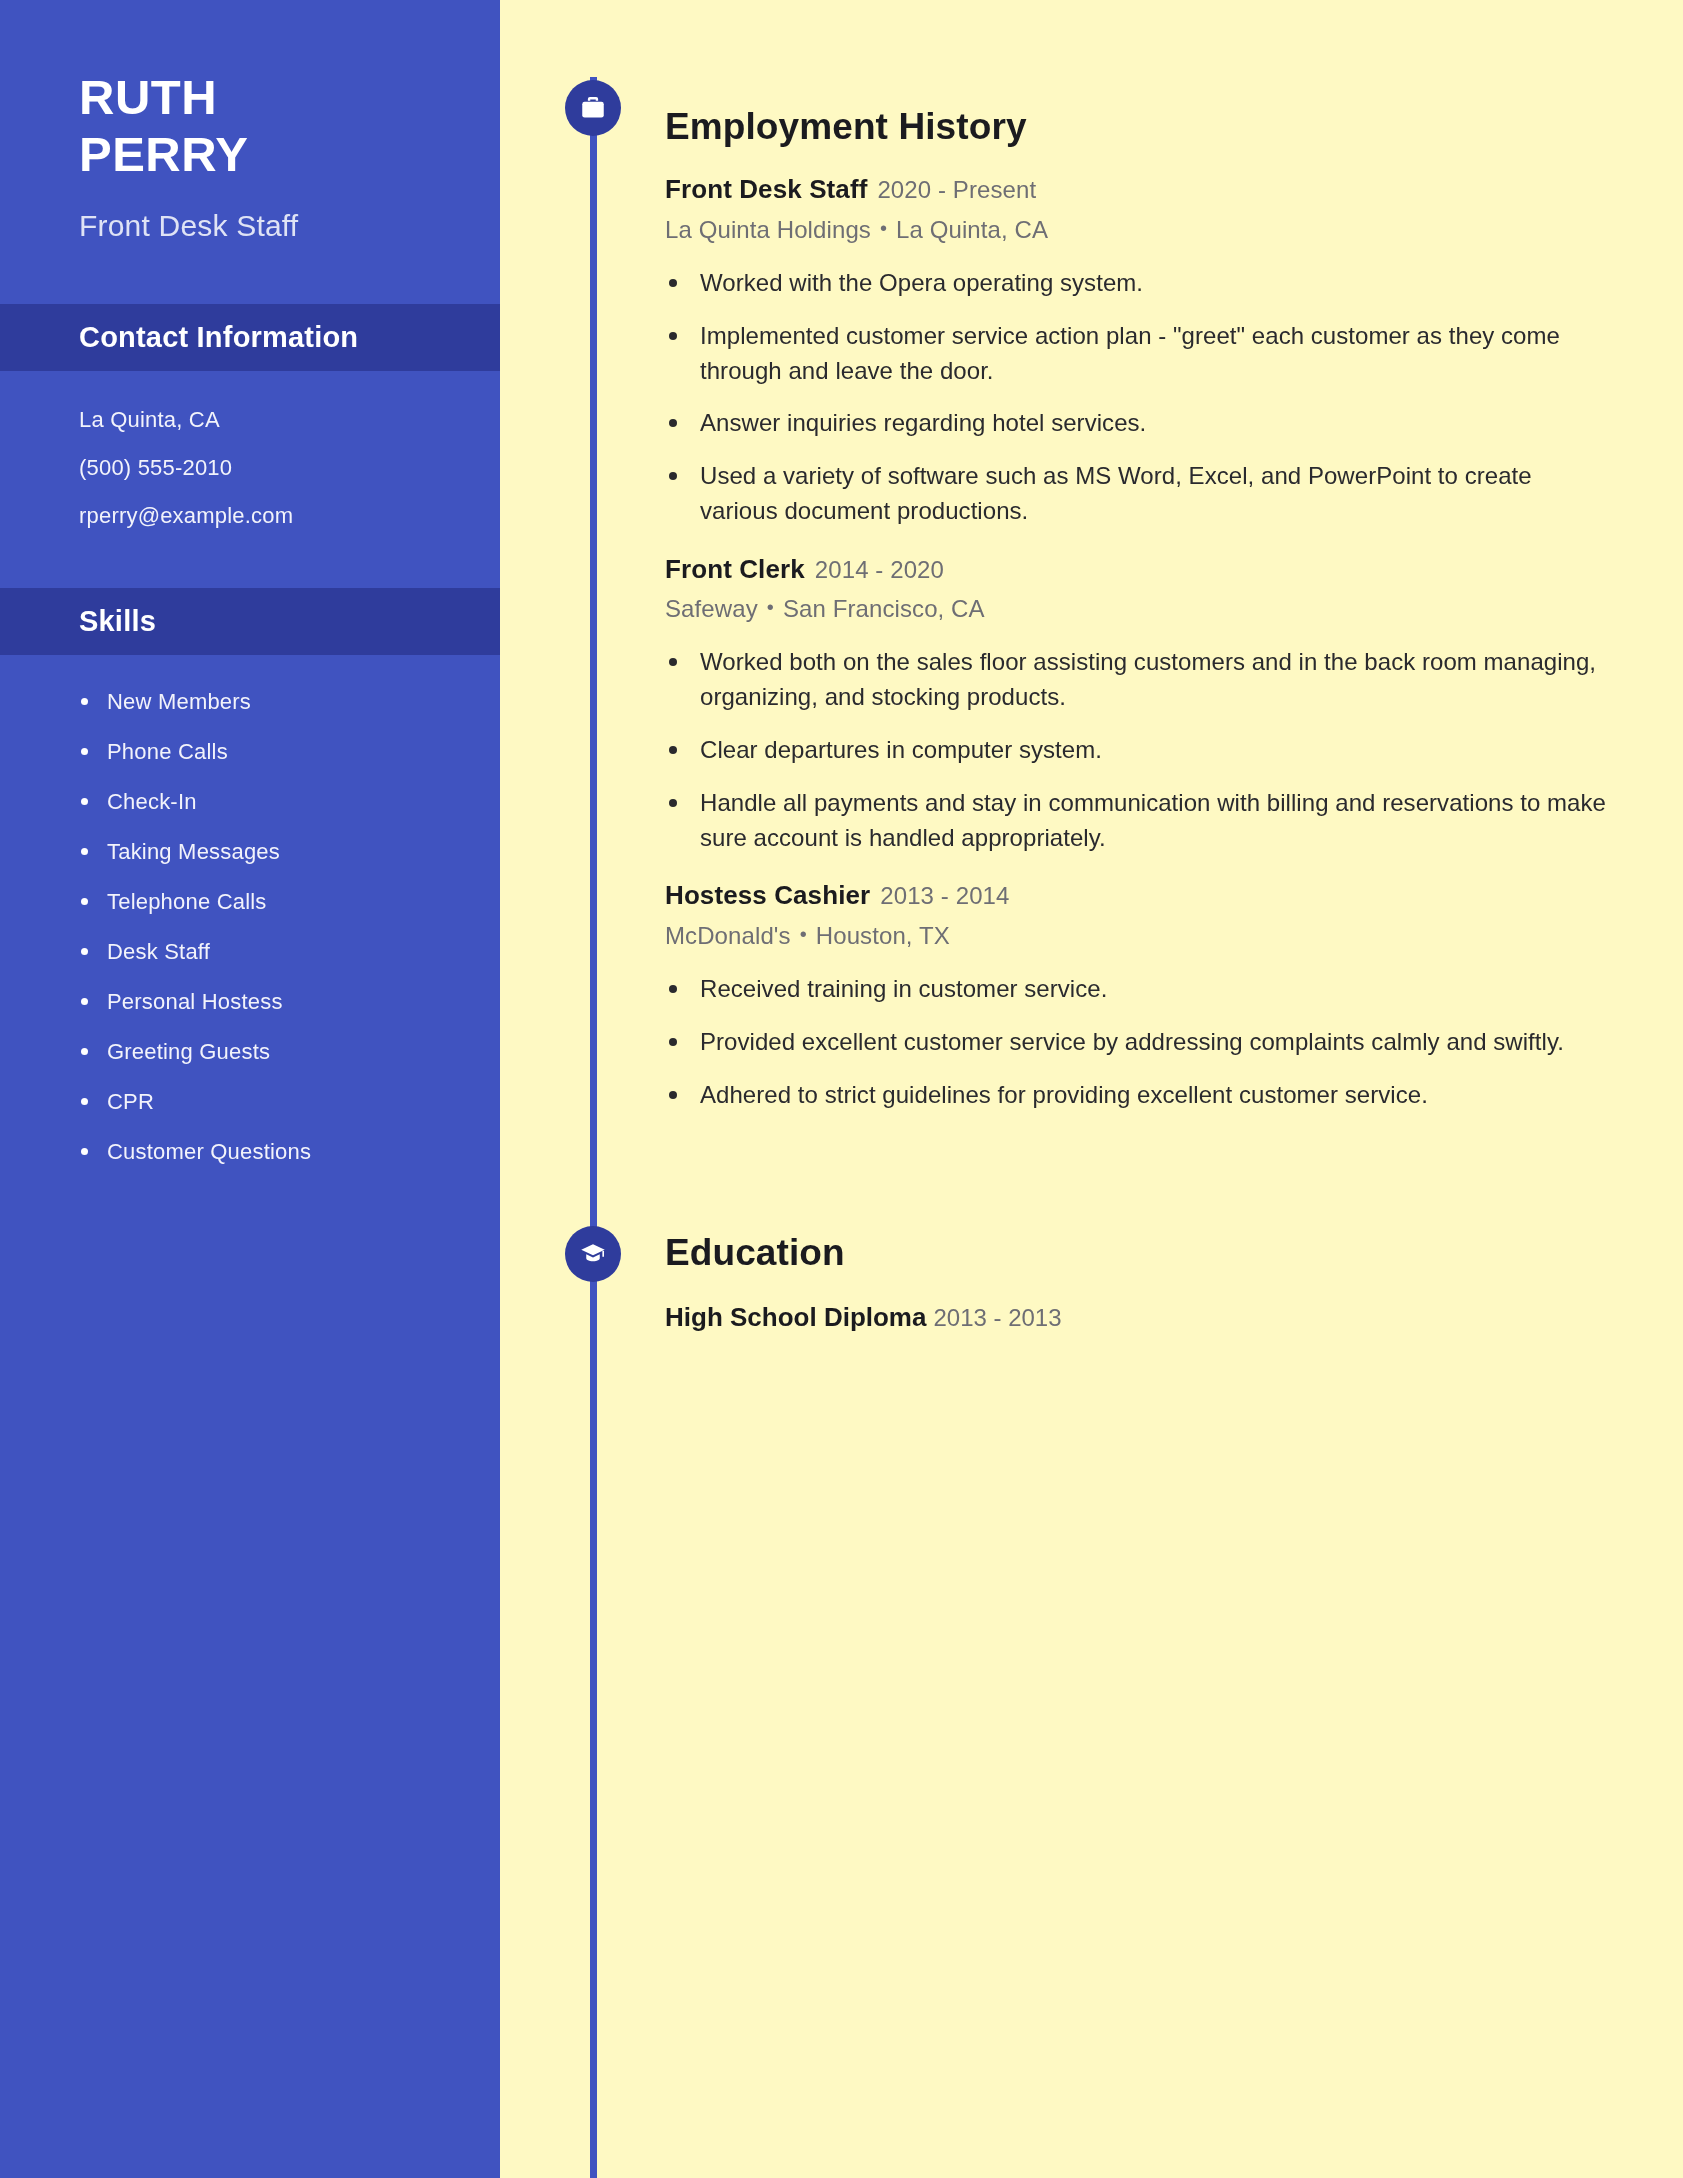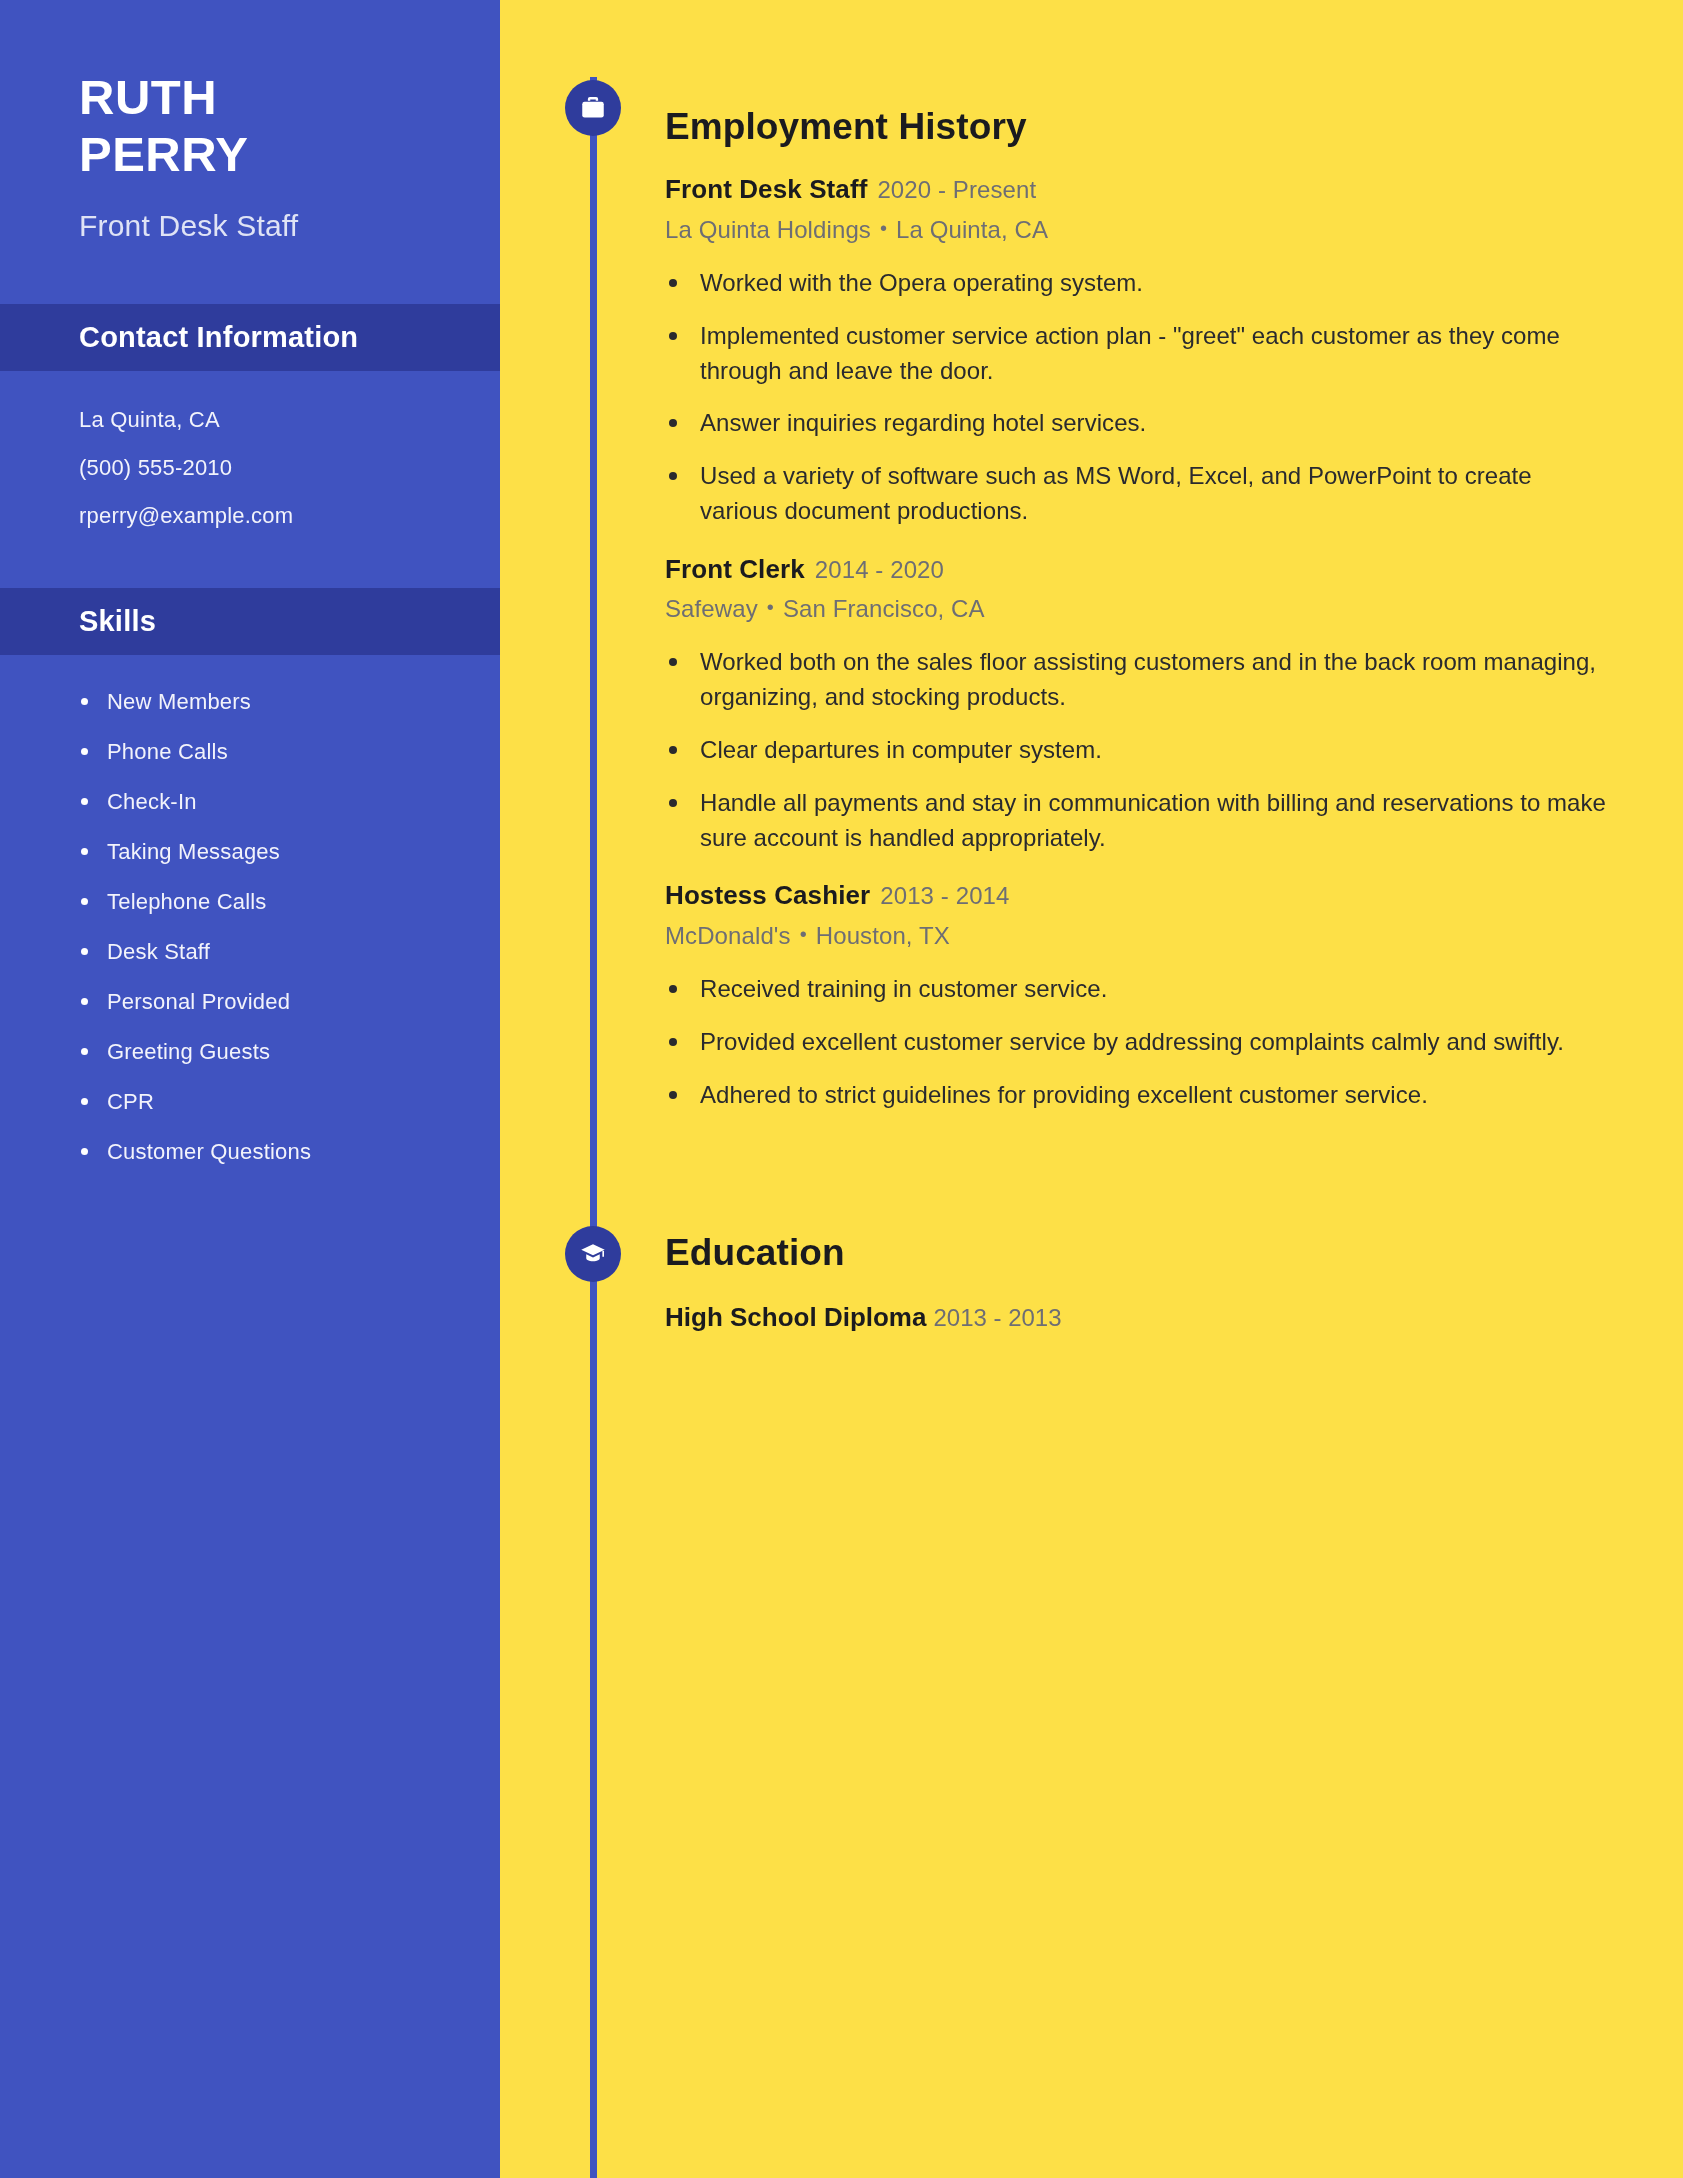--- a/index.html
+++ b/index.html
@@ -13,21 +13,21 @@
     font-family: "Liberation Sans", sans-serif;
     position: relative;
     overflow: hidden;
   }
 
   .page {
     position: relative;
     width: 1683px;
     height: 2178px;
     display: flex;
-    background: #fde047;
+    background: #fef9c3;
   }
 
   
   .sidebar {
     width: 500px;
     flex: 0 0 500px;
     background: #4053c0;
     color: #ffffff;
     position: relative;
   }
@@ -247,21 +247,21 @@
       <div class="section-band-title">Skills</div>
     </div>
 
     <ul class="skills-list">
       <li class="skill-item">New Members</li>
       <li class="skill-item">Phone Calls</li>
       <li class="skill-item">Check-In</li>
       <li class="skill-item">Taking Messages</li>
       <li class="skill-item">Telephone Calls</li>
       <li class="skill-item">Desk Staff</li>
-      <li class="skill-item">Personal Provided</li>
+      <li class="skill-item">Personal Hostess</li>
       <li class="skill-item">Greeting Guests</li>
       <li class="skill-item">CPR</li>
       <li class="skill-item">Customer Questions</li>
     </ul>
 
   </aside>
 
   <main class="main">
 
     <div class="timeline-rail"></div>

